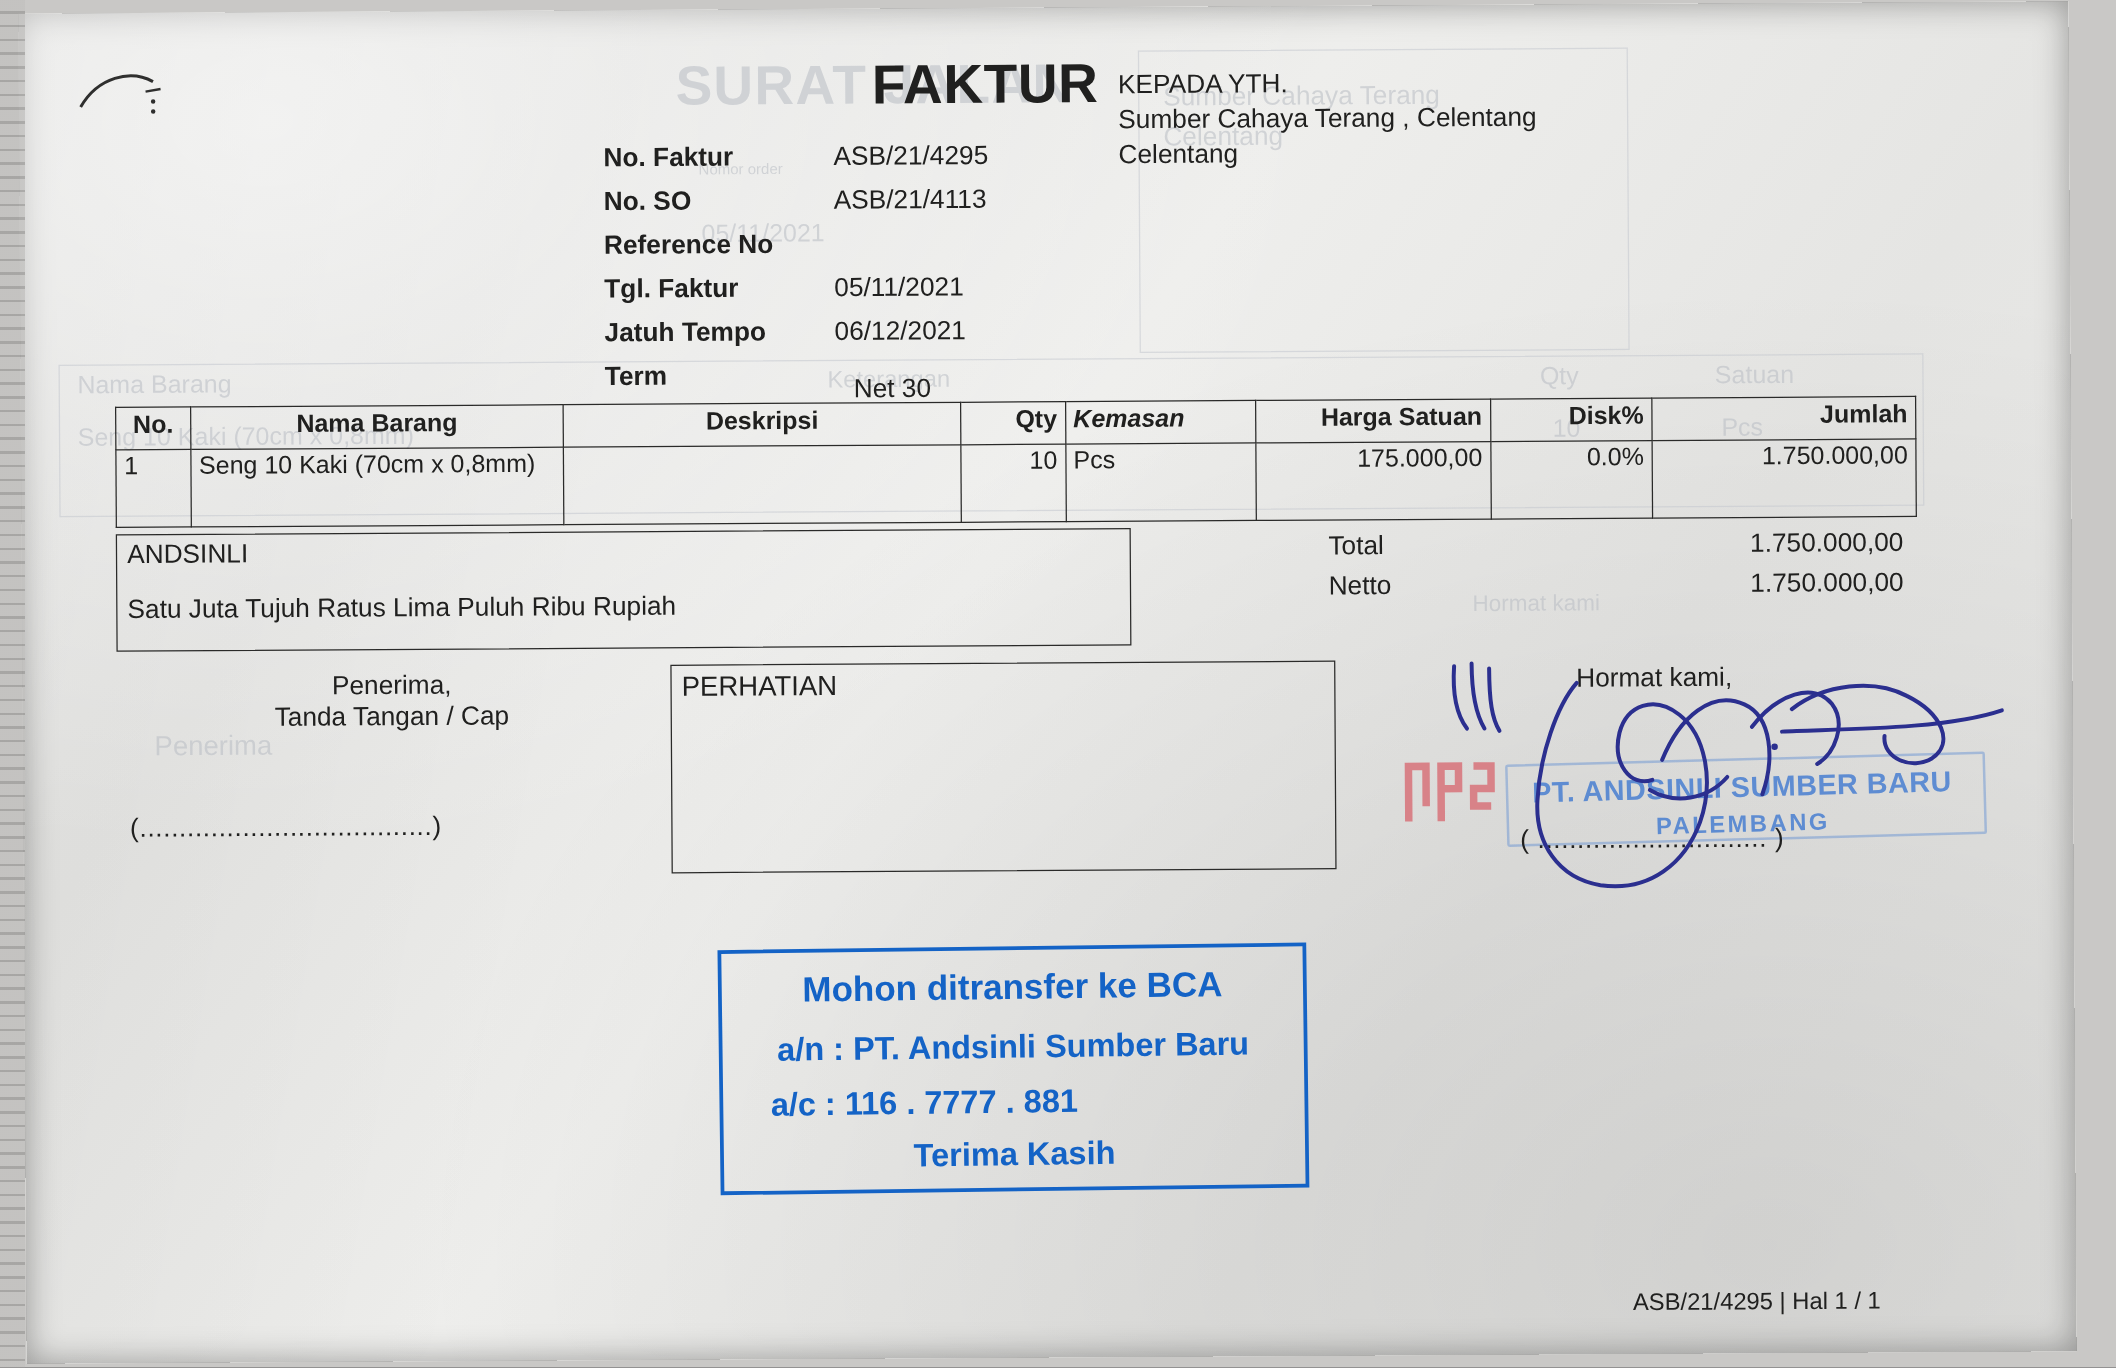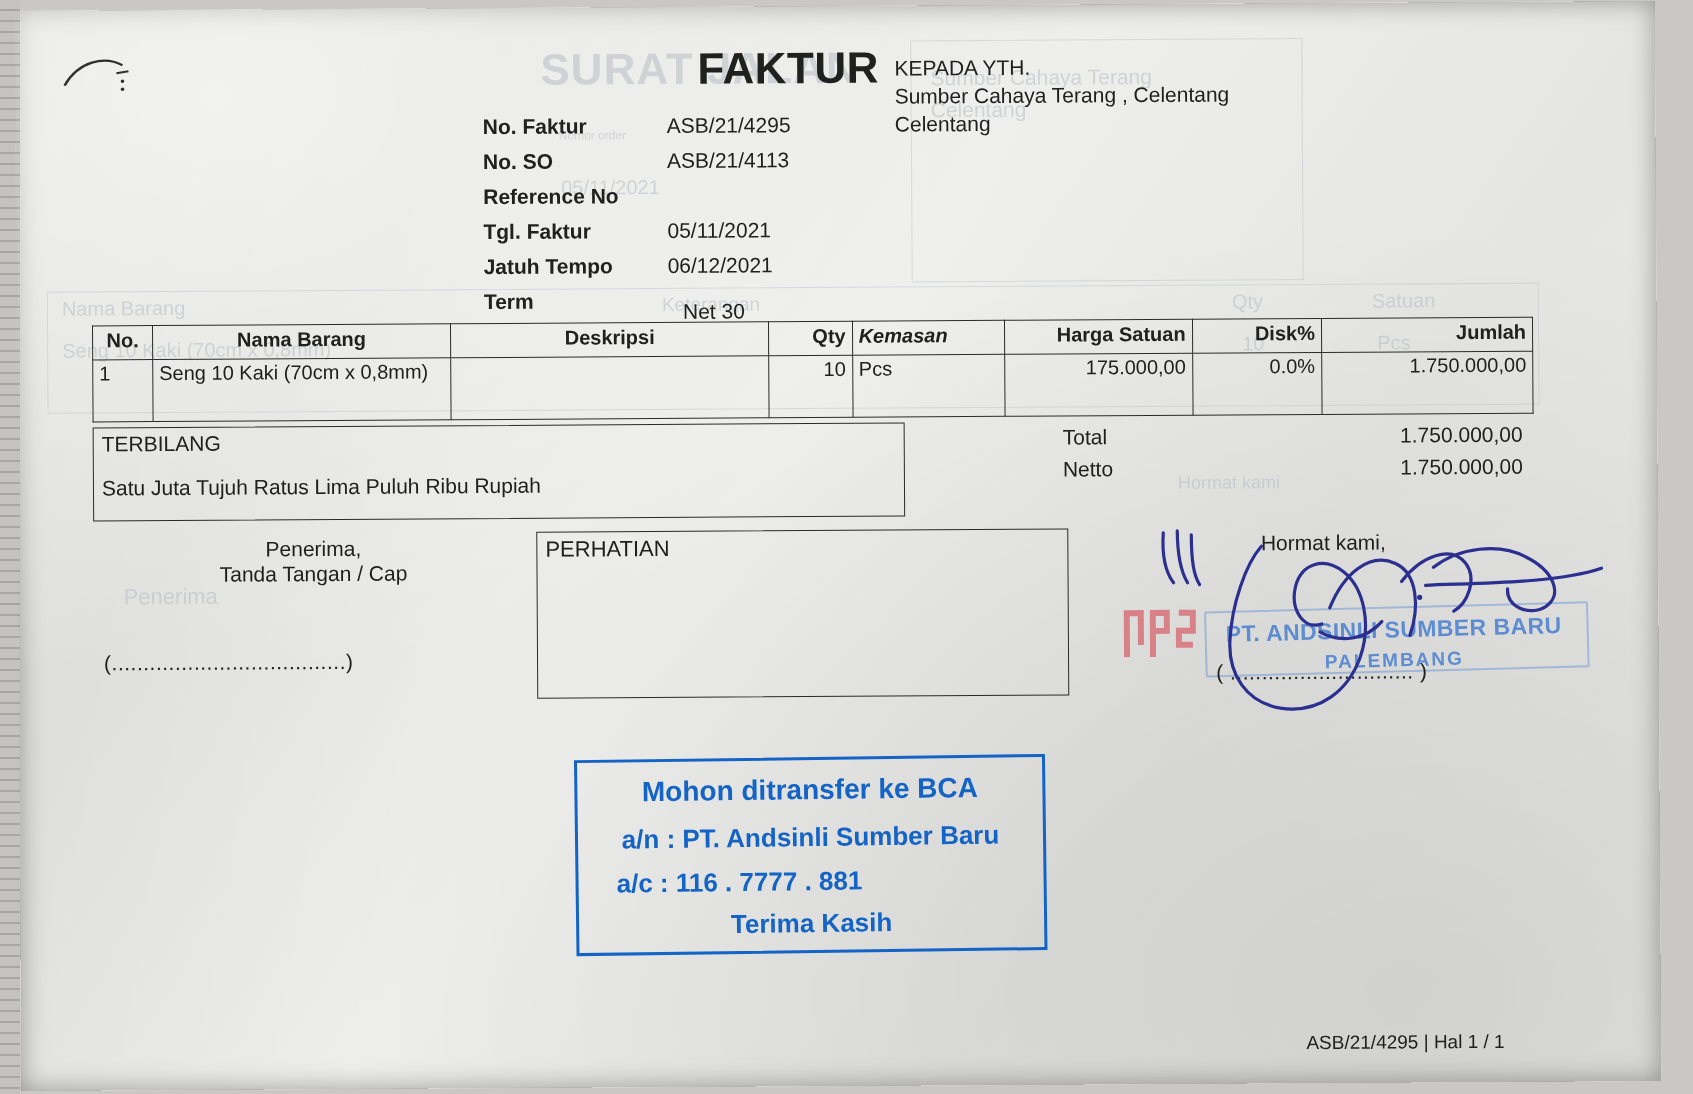--- a/index.html
+++ b/index.html
@@ -271,21 +271,21 @@
           <td class="c-qty">10</td>
           <td class="c-kem">Pcs</td>
           <td class="c-harga">175.000,00</td>
           <td class="c-disk">0.0%</td>
           <td class="c-jml">1.750.000,00</td>
         </tr>
       </tbody>
     </table>
 
     <div class="terbilang-box" style="left:90px; top:428px;">
-      <span class="terbilang-label">TERBILANG</span>
+      <span class="terbilang-label">ANDSINLI</span>
       <span class="terbilang-text">Satu Juta Tujuh Ratus Lima Puluh Ribu Rupiah</span>
     </div>
 
     <div class="abs totals-label" style="left:1060px; top:432px;">Total</div>
     <div class="abs totals-value" style="left:1290px; top:432px;">1.750.000,00</div>
     <div class="abs totals-label" style="left:1060px; top:464px;">Netto</div>
     <div class="abs totals-value" style="left:1290px; top:464px;">1.750.000,00</div>
 
     <div class="abs sig-center" style="left:110px; top:538px; width:400px;">Penerima,</div>
     <div class="abs sig-center" style="left:110px; top:563px; width:400px;">Tanda Tangan / Cap</div>

